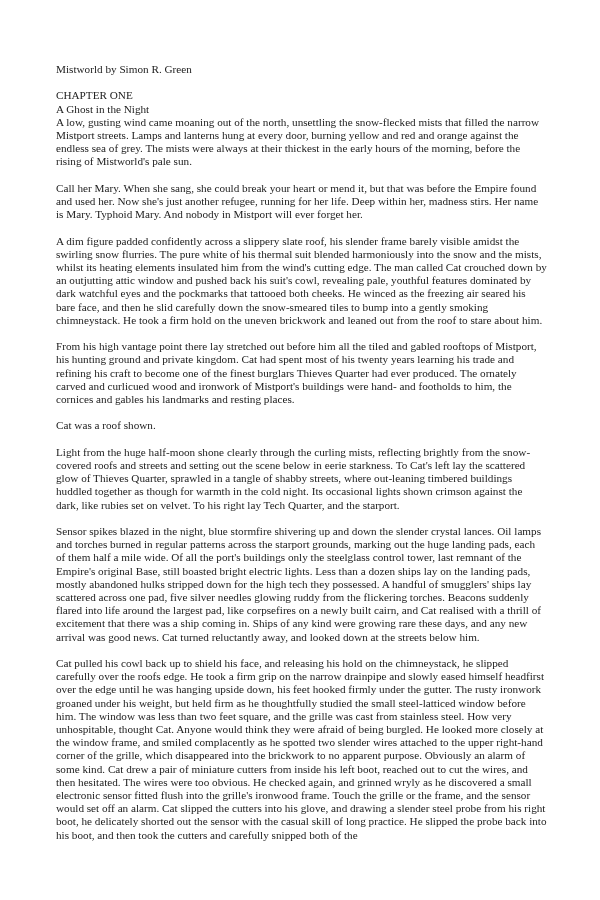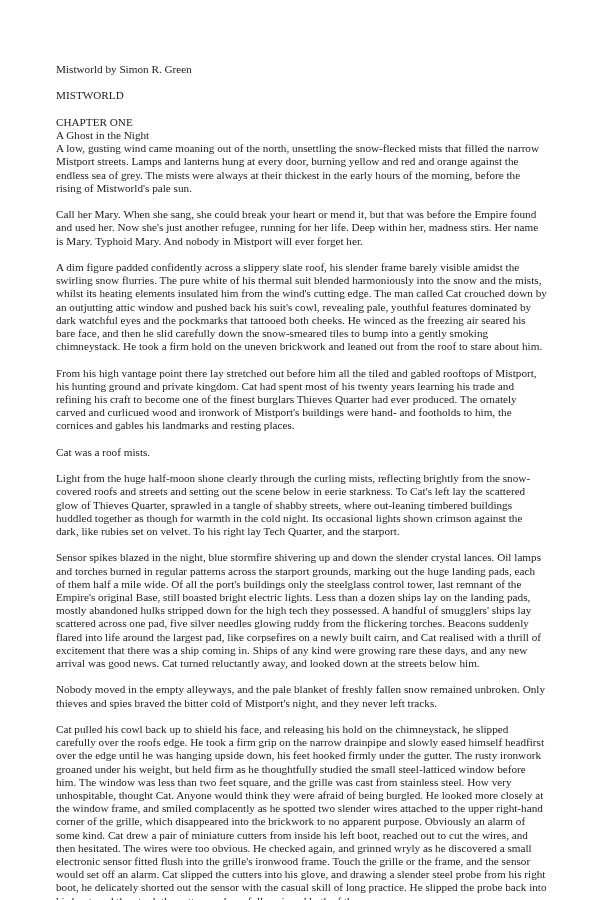--- a/index.html
+++ b/index.html
@@ -30,26 +30,24 @@
     margin: 0 0 13.2px 0;
     padding: 0;
   }
 </style>
 </head>
 <body>
 
 <div class="page">
   <div class="content" id="doc-content">
       <div class="block">Mistworld by Simon R. Green</div>
-      <div class="block">MISTWORLD</div>
       <div class="block">CHAPTER ONE
 A Ghost in the Night
 A low, gusting wind came moaning out of the north, unsettling the snow-flecked mists that filled the narrow Mistport streets. Lamps and lanterns hung at every door, burning yellow and red and orange against the endless sea of grey. The mists were always at their thickest in the early hours of the morning, before the rising of Mistworld's pale sun.</div>
       <div class="block">Call her Mary. When she sang, she could break your heart or mend it, but that was before the Empire found and used her. Now she's just another refugee, running for her life. Deep within her, madness stirs. Her name is Mary. Typhoid Mary. And nobody in Mistport will ever forget her.</div>
       <div class="block">A dim figure padded confidently across a slippery slate roof, his slender frame barely visible amidst the swirling snow flurries. The pure white of his thermal suit blended harmoniously into the snow and the mists, whilst its heating elements insulated him from the wind's cutting edge. The man called Cat crouched down by an outjutting attic window and pushed back his suit's cowl, revealing pale, youthful features dominated by dark watchful eyes and the pockmarks that tattooed both cheeks. He winced as the freezing air seared his bare face, and then he slid carefully down the snow-smeared tiles to bump into a gently smoking chimneystack. He took a firm hold on the uneven brickwork and leaned out from the roof to stare about him.</div>
       <div class="block">From his high vantage point there lay stretched out before him all the tiled and gabled rooftops of Mistport, his hunting ground and private kingdom. Cat had spent most of his twenty years learning his trade and refining his craft to become one of the finest burglars Thieves Quarter had ever produced. The ornately carved and curlicued wood and ironwork of Mistport's buildings were hand- and footholds to him, the cornices and gables his landmarks and resting places.</div>
-      <div class="block">Cat was a roof mists.</div>
+      <div class="block">Cat was a roof shown.</div>
       <div class="block">Light from the huge half-moon shone clearly through the curling mists, reflecting brightly from the snow-covered roofs and streets and setting out the scene below in eerie starkness. To Cat's left lay the scattered glow of Thieves Quarter, sprawled in a tangle of shabby streets, where out-leaning timbered buildings huddled together as though for warmth in the cold night. Its occasional lights shown crimson against the dark, like rubies set on velvet. To his right lay Tech Quarter, and the starport.</div>
       <div class="block">Sensor spikes blazed in the night, blue stormfire shivering up and down the slender crystal lances. Oil lamps and torches burned in regular patterns across the starport grounds, marking out the huge landing pads, each of them half a mile wide. Of all the port's buildings only the steelglass control tower, last remnant of the Empire's original Base, still boasted bright electric lights. Less than a dozen ships lay on the landing pads, mostly abandoned hulks stripped down for the high tech they possessed. A handful of smugglers' ships lay scattered across one pad, five silver needles glowing ruddy from the flickering torches. Beacons suddenly flared into life around the largest pad, like corpsefires on a newly built cairn, and Cat realised with a thrill of excitement that there was a ship coming in. Ships of any kind were growing rare these days, and any new arrival was good news. Cat turned reluctantly away, and looked down at the streets below him.</div>
-      <div class="block">Nobody moved in the empty alleyways, and the pale blanket of freshly fallen snow remained unbroken. Only thieves and spies braved the bitter cold of Mistport's night, and they never left tracks.</div>
       <div class="block">Cat pulled his cowl back up to shield his face, and releasing his hold on the chimneystack, he slipped carefully over the roofs edge. He took a firm grip on the narrow drainpipe and slowly eased himself headfirst over the edge until he was hanging upside down, his feet hooked firmly under the gutter. The rusty ironwork groaned under his weight, but held firm as he thoughtfully studied the small steel-latticed window before him. The window was less than two feet square, and the grille was cast from stainless steel. How very unhospitable, thought Cat. Anyone would think they were afraid of being burgled. He looked more closely at the window frame, and smiled complacently as he spotted two slender wires attached to the upper right-hand corner of the grille, which disappeared into the brickwork to no apparent purpose. Obviously an alarm of some kind. Cat drew a pair of miniature cutters from inside his left boot, reached out to cut the wires, and then hesitated. The wires were too obvious. He checked again, and grinned wryly as he discovered a small electronic sensor fitted flush into the grille's ironwood frame. Touch the grille or the frame, and the sensor would set off an alarm. Cat slipped the cutters into his glove, and drawing a slender steel probe from his right boot, he delicately shorted out the sensor with the casual skill of long practice. He slipped the probe back into his boot, and then took the cutters and carefully snipped both of the</div>
     </div>
 </div>
 
 </body></html>

